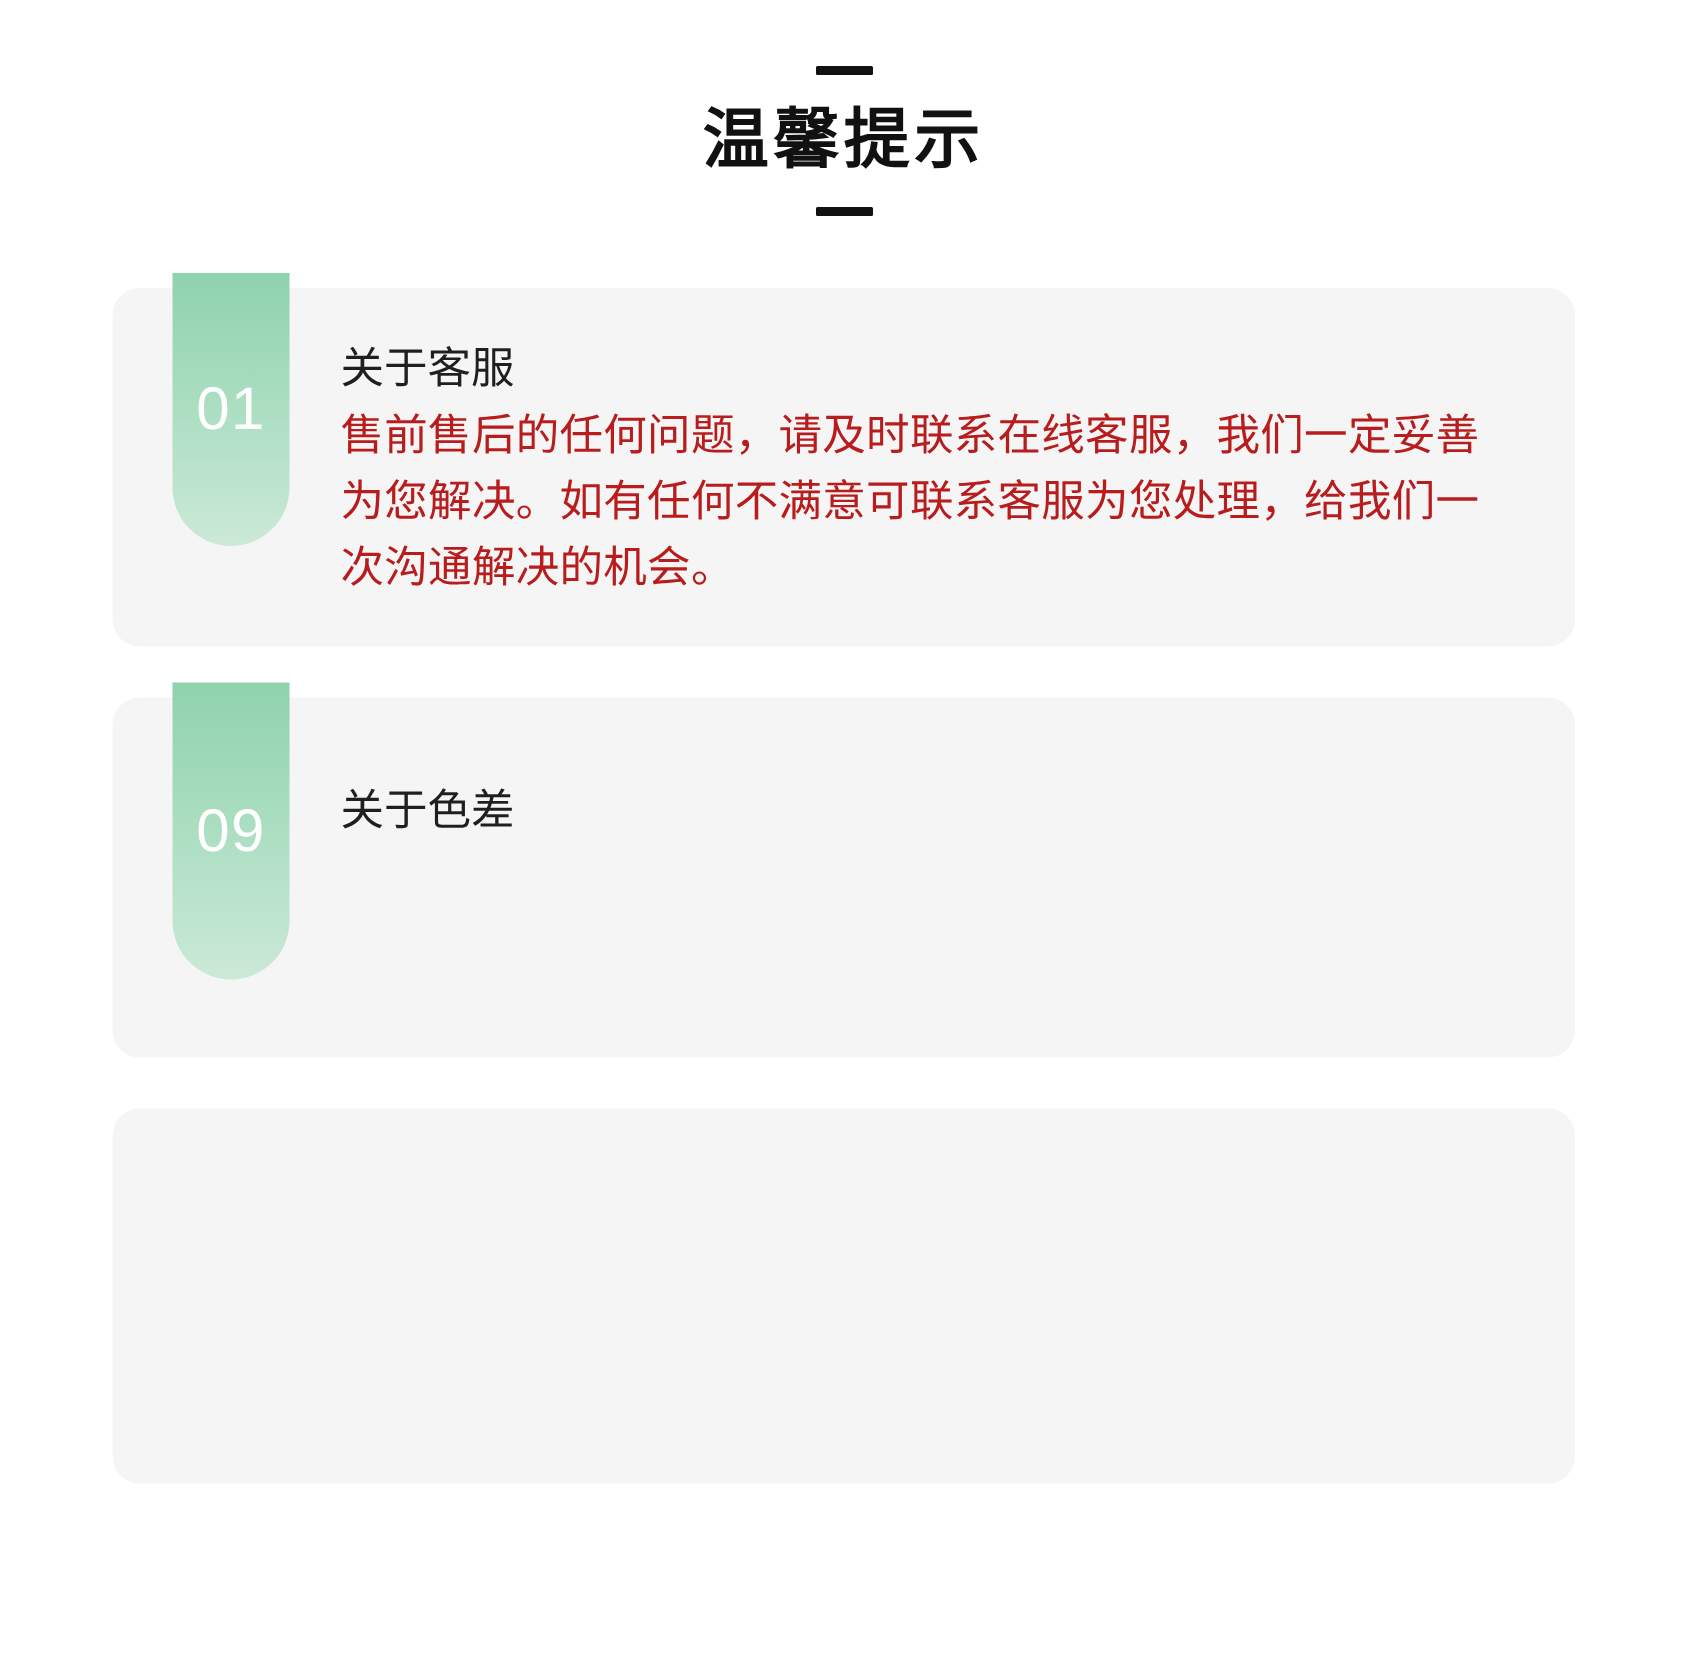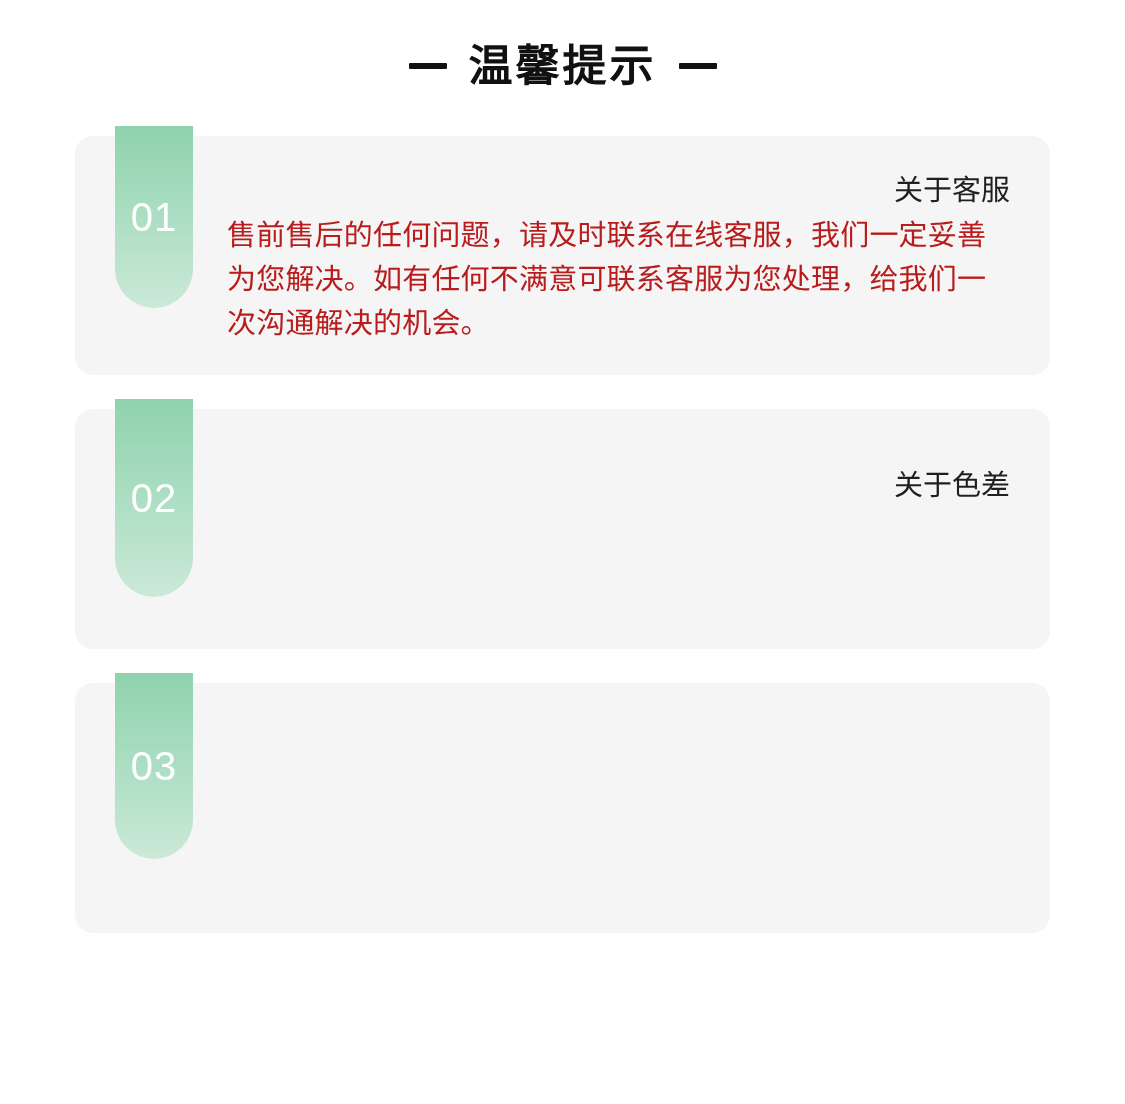--- a/index.html
+++ b/index.html
@@ -22,20 +22,21 @@
     box-sizing: border-box;
   }
 
   
   .title-row {
     display: flex;
     align-items: center;
     justify-content: center;
     gap: 22px;
     padding-top: 44px;
+    flex-direction: column;
   }
   .title-dash {
     display: block;
     width: 38px;
     height: 6px;
     background: #111111;
     border-radius: 1px;
   }
   .title-text {
     font-size: 44px;
@@ -88,21 +89,20 @@
   .card-body {
     flex: 1 1 auto;
     padding: 34px 40px 30px 34px;
   }
   .card-heading {
     font-size: 29px;
     line-height: 1.42;
     color: #1f1f1f;
     font-weight: 400;
     margin: 0 0 2px 0;
-    text-align: right;
   }
   .card-text {
     font-size: 29px;
     line-height: 1.52;
     color: #b91c1c;
     font-weight: 400;
     margin: 0;
     letter-spacing: 0.2px;
   }
 
@@ -133,27 +133,24 @@
         <span class="card-number">01</span>
       </div>
       <div class="card-body">
         <p class="card-heading">关于客服</p>
         <p class="card-text">售前售后的任何问题，请及时联系在线客服，我们一定妥善为您解决。如有任何不满意可联系客服为您处理，给我们一次沟通解决的机会。</p>
       </div>
     </div>
 
     <div class="card card--02">
       <div class="card-tab">
-        <span class="card-number">02</span>
+        <span class="card-number">09</span>
       </div>
       <div class="card-body">
         <p class="card-heading">关于色差</p>
       </div>
     </div>
 
     <div class="card card--03">
-      <div class="card-tab">
-        <span class="card-number">03</span>
-      </div>
     </div>
 
   </div>
 </div>
 
 </body></html>

